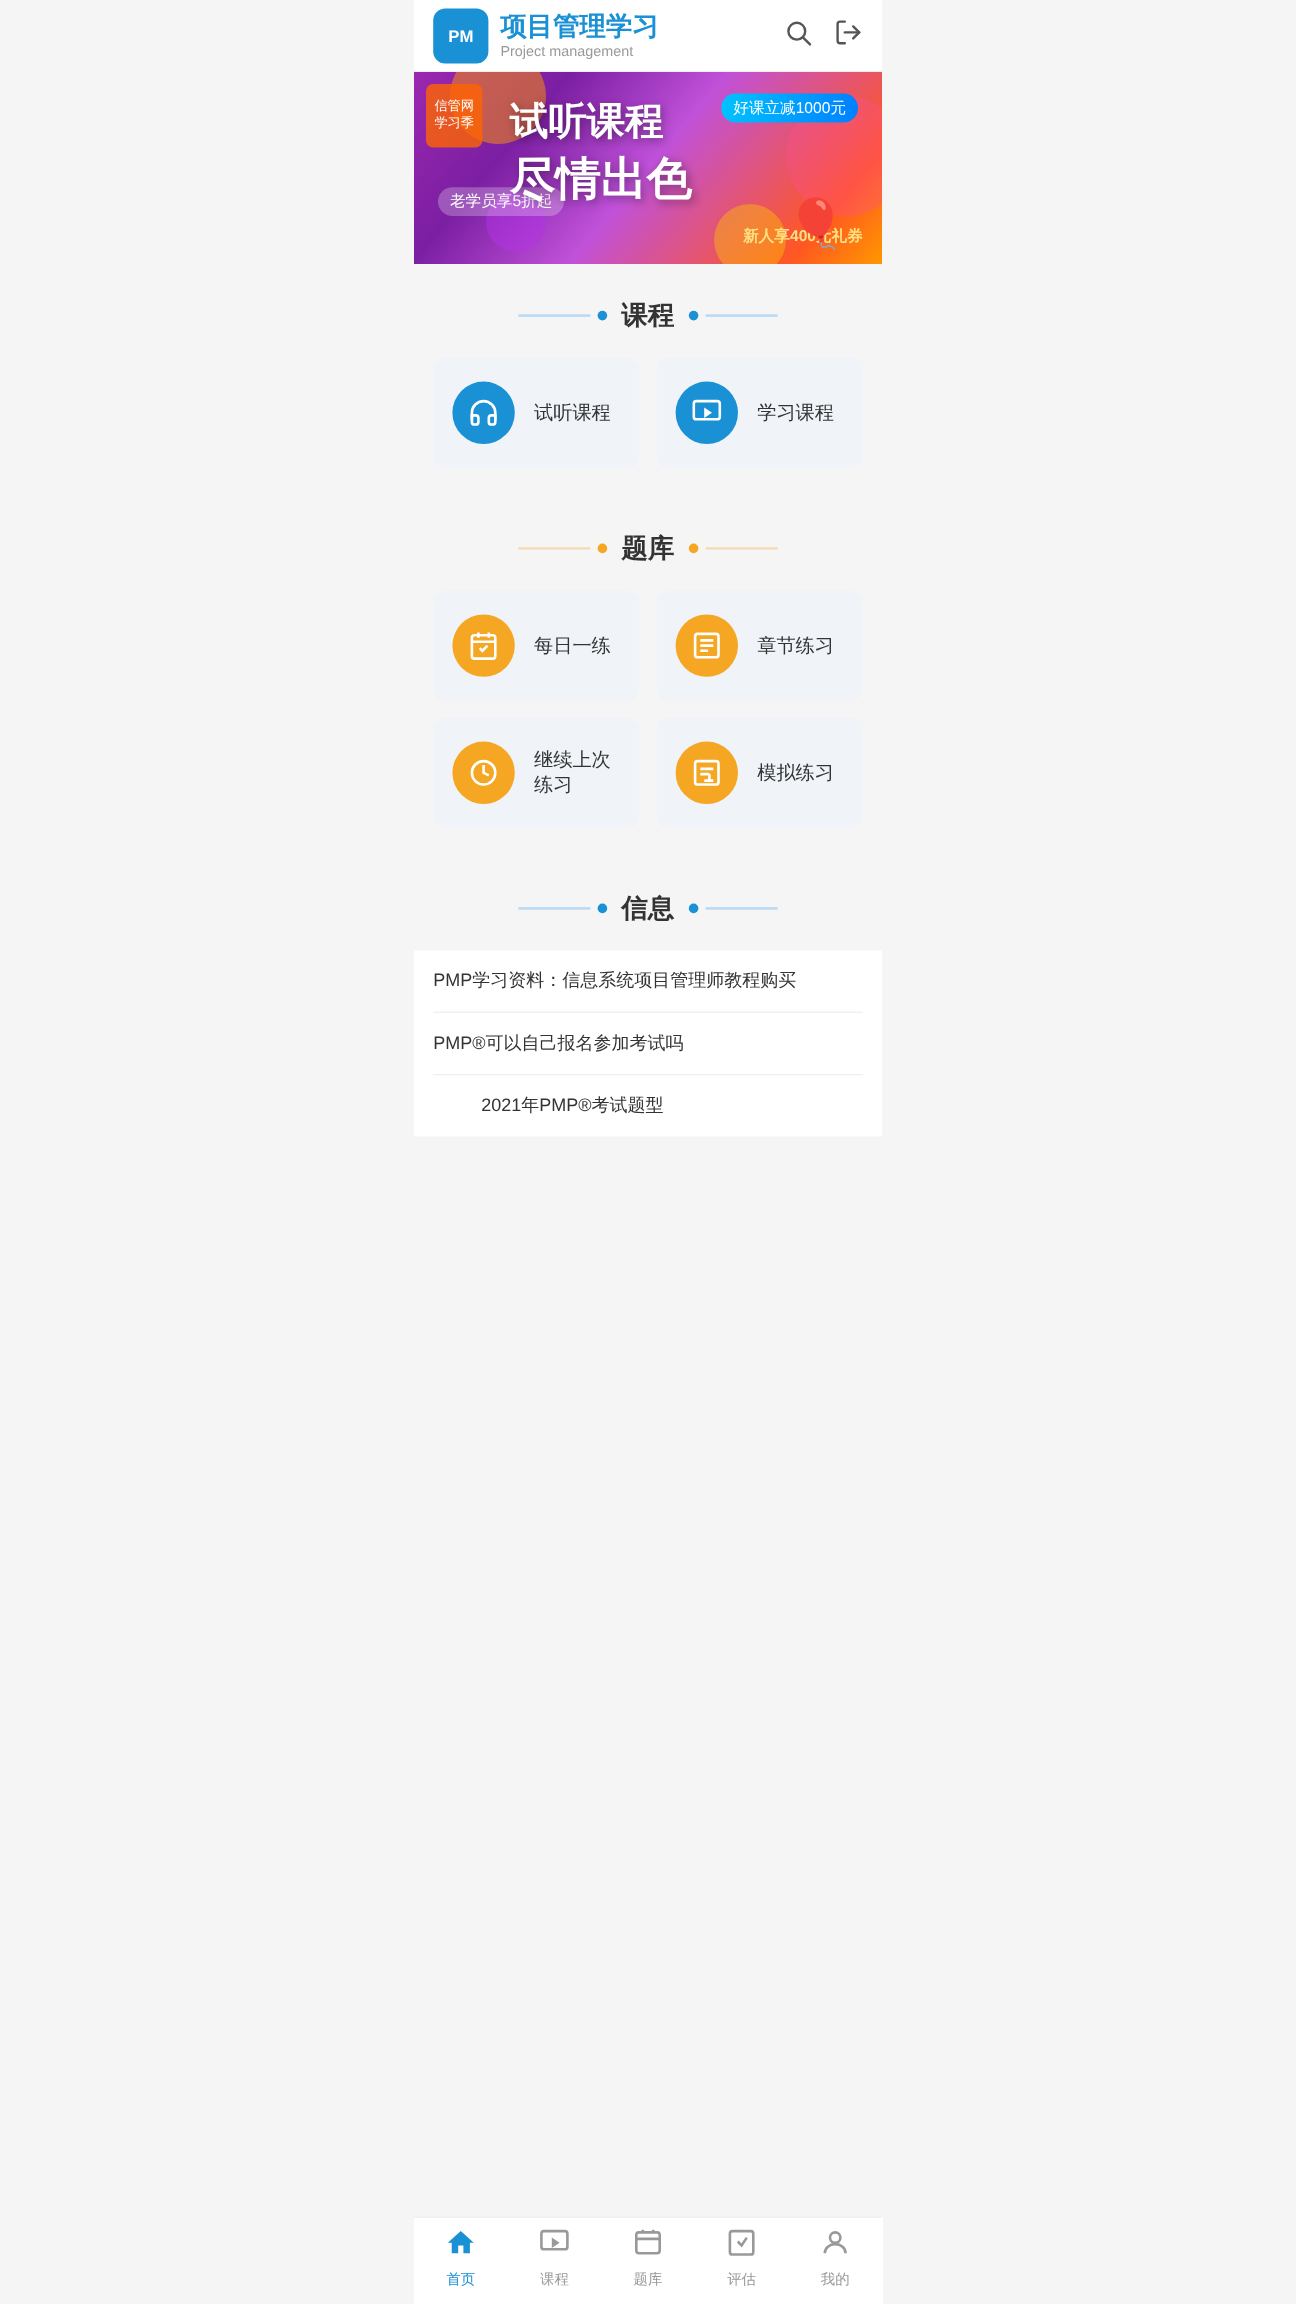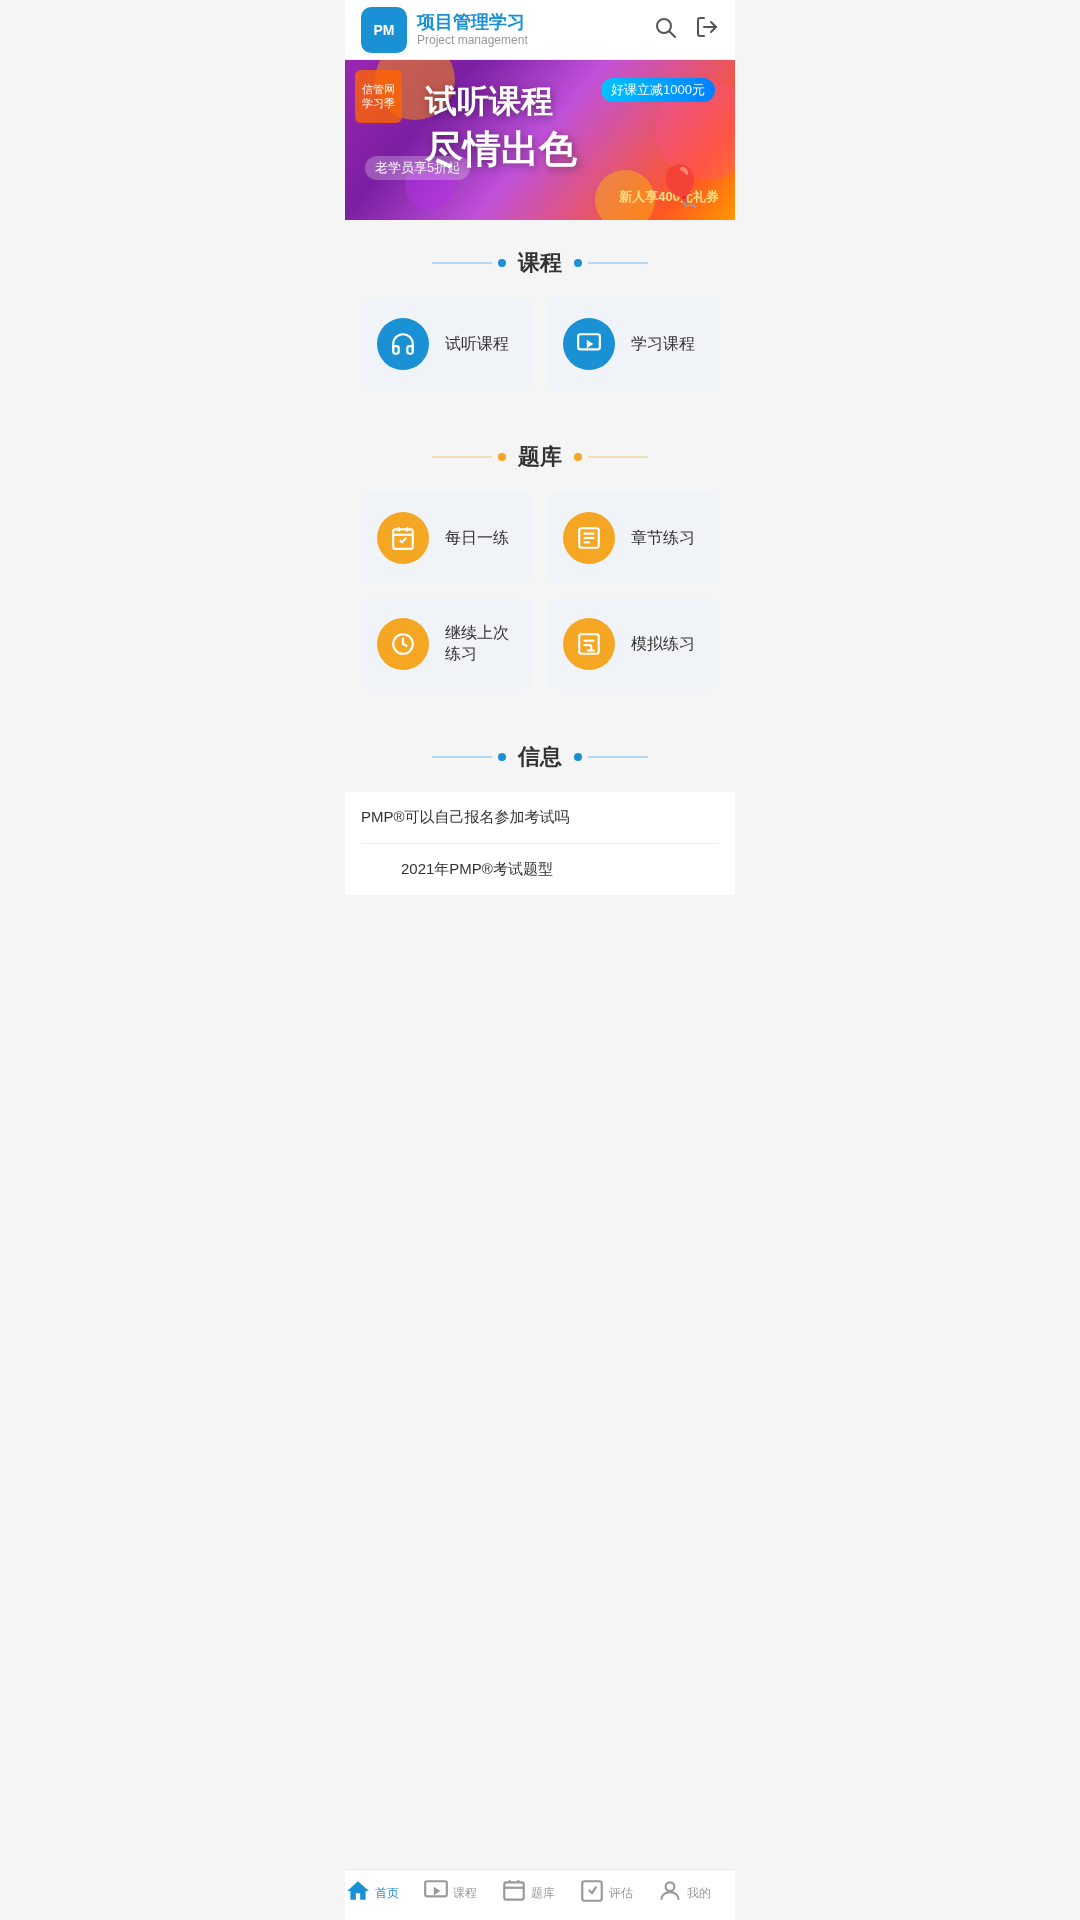--- a/index.html
+++ b/index.html
@@ -40,21 +40,21 @@
       color: #fff;
       font-weight: bold;
       font-size: 14px;
     }
     .header-title-wrap {
       display: flex;
       flex-direction: column;
     }
     .header-title-cn {
       color: #1a90d5;
-      font-size: 18px;
+      font-size: 22px;
       font-weight: bold;
       line-height: 1.2;
     }
     .header-title-en {
       color: #999;
       font-size: 12px;
     }
     .header-icons {
       display: flex;
       gap: 18px;
@@ -209,21 +209,21 @@
       width: 390px;
       background: #fff;
       border-top: 1px solid #e8e8e8;
       display: flex;
       justify-content: space-around;
       padding: 8px 0 12px;
       z-index: 100;
     }
     .nav-item {
       display: flex;
-      flex-direction: row;
+      flex-direction: column;
       align-items: center;
       gap: 4px;
       cursor: pointer;
       flex: 1;
     }
     .nav-icon {
       font-size: 24px;
       line-height: 1;
     }
     .nav-label {
@@ -399,20 +399,21 @@
         <div class="section-title-line line-blue"></div>
         <div class="section-title-dot dot-blue"></div>
       </div>
       <span class="section-title-text">信息</span>
       <div style="display:flex;align-items:center;gap:6px;">
         <div class="section-title-dot dot-blue"></div>
         <div class="section-title-line line-blue"></div>
       </div>
     </div>
     <div class="info-section">
+      <div class="info-item">PMP学习资料：信息系统项目管理师教程购买</div>
       <div class="info-item">PMP®可以自己报名参加考试吗</div>
       <div class="info-item">2021年PMP®考试题型</div>
     </div>
   </div>
 
 </div>
 
 <div class="bottom-nav">
   <div class="nav-item active">
     <span class="nav-icon">

